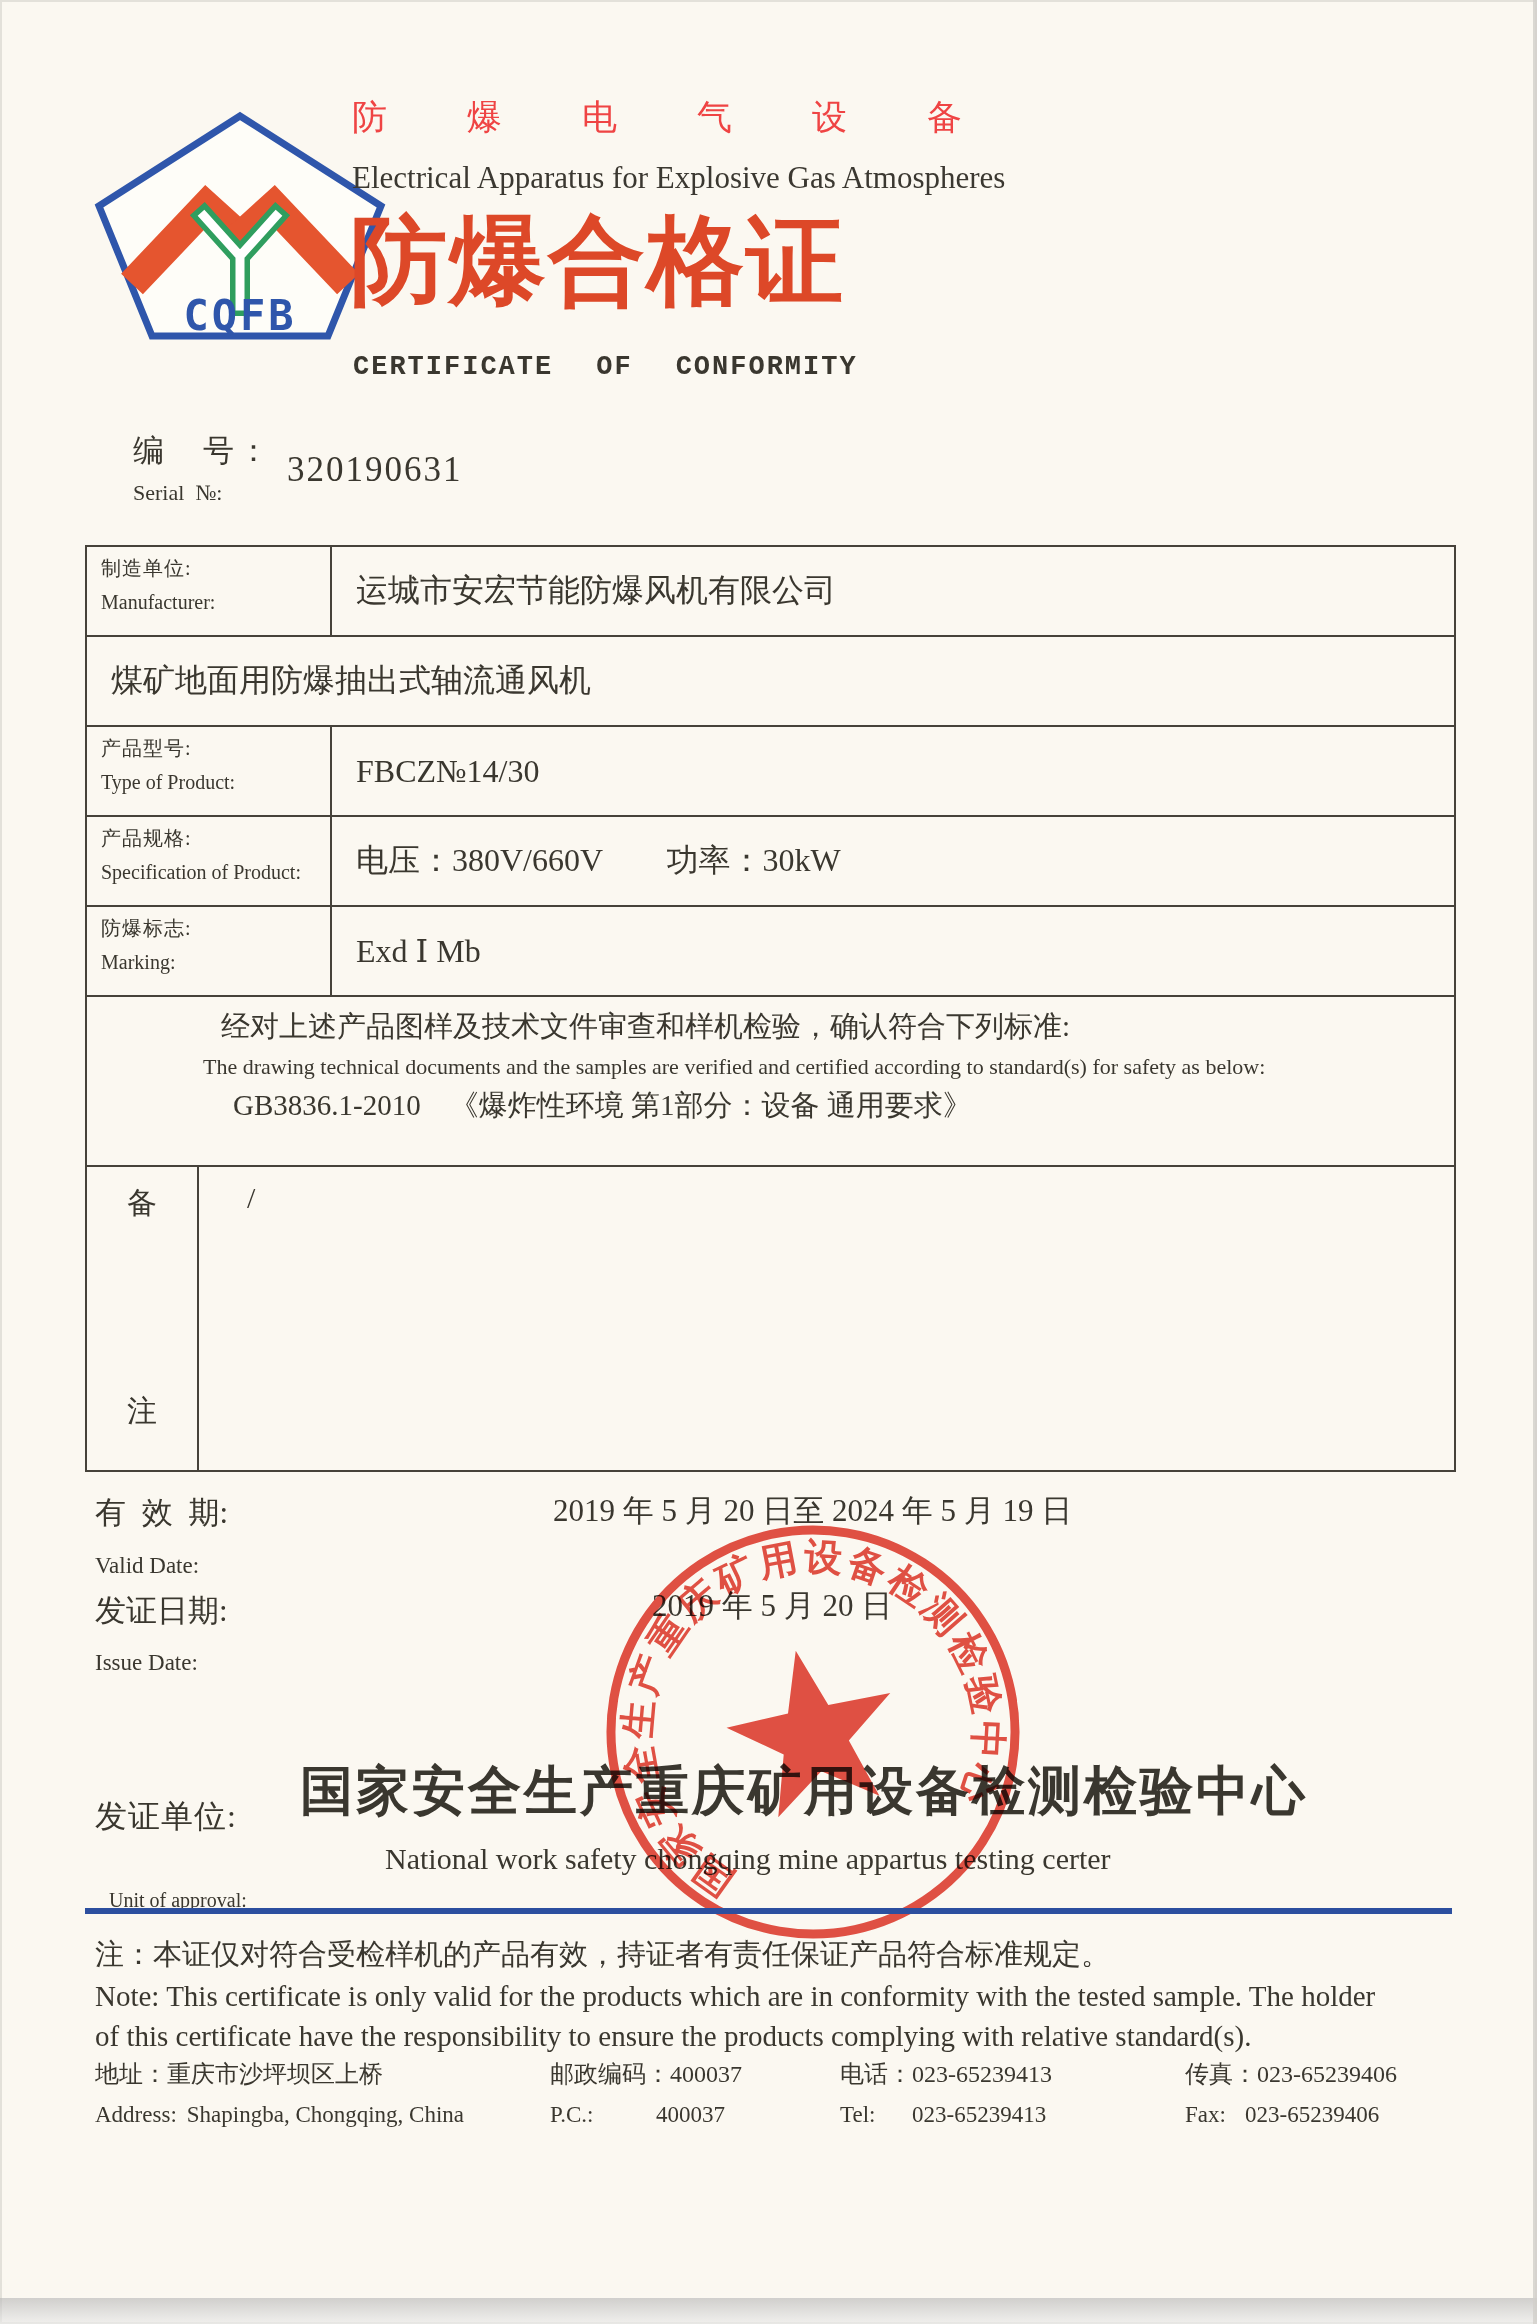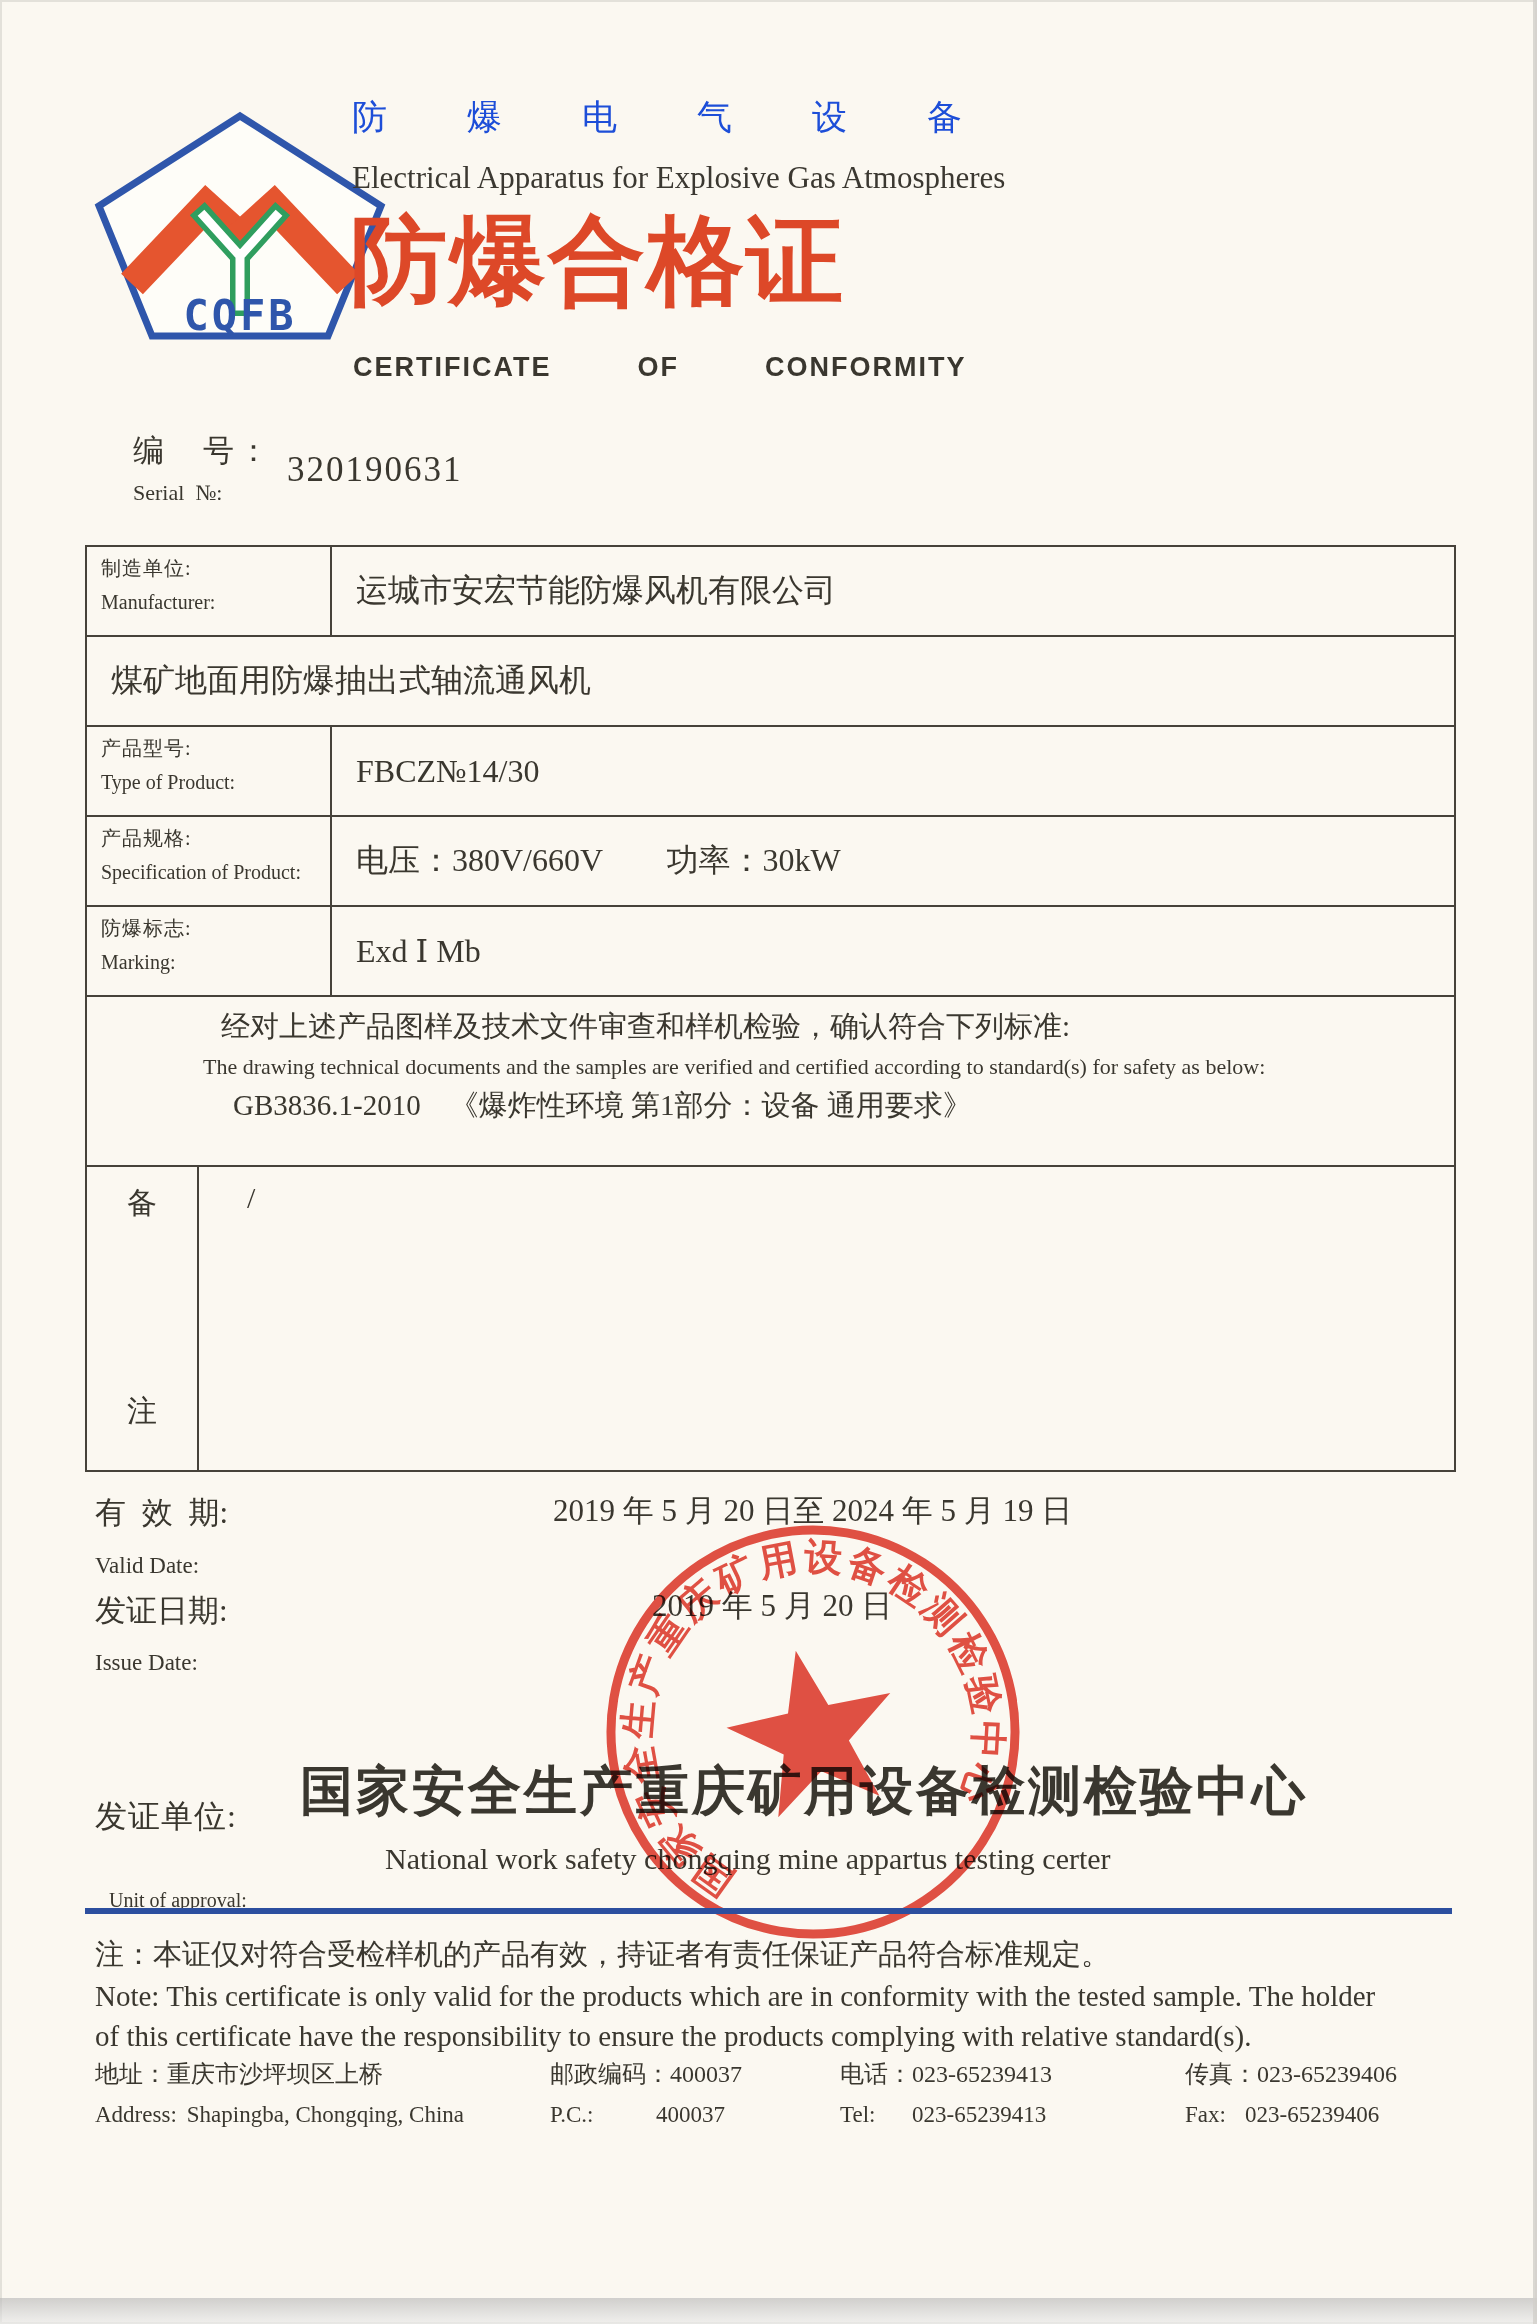--- a/index.html
+++ b/index.html
@@ -11,25 +11,25 @@
     color:#3a372f;
     overflow:hidden;
     box-shadow: inset 0 0 0 2px #e3e1da;
   }
   .abs { position:absolute; }
 
   
   .logo-wrap { left:92px; top:110px; width:296px; height:232px; }
 
   
-  .t1 { left:352px; top:94px; font-size:35px; letter-spacing:80px; white-space:nowrap; color:#1d4ed8; }
+  .t1 { left:352px; top:94px; font-size:35px; letter-spacing:80px; white-space:nowrap; color:#ef4444; }
   .t2 { left:352px; top:160px; font-size:31px; color:#3b3831; white-space:nowrap; }
   .t3 { left:350px; top:206px; font-size:97px; font-weight:700; color:#dd4828; letter-spacing:2px; white-space:nowrap; line-height:1.15; }
-  .t4 { left:353px; top:352px; display:flex; gap:86px;
-        font-family:Liberation Sans, sans-serif; font-weight:bold;
+  .t4 { left:353px; top:352px; display:flex; gap:43px;
+        font-family:Liberation Mono, monospace; font-weight:bold;
         font-size:27px; letter-spacing:2px; color:#3a372f; }
 
   
   .serial { left:133px; top:430px; }
   .s-cn  { font-size:31px; letter-spacing:4px;font-family:Liberation Serif, serif; }
   .s-en  { font-size:22px; margin-top:8px; white-space:pre-wrap; }
   .s-val { position:absolute; left:154px; top:20px; font-size:35px; letter-spacing:2px; }
 
   
   .cert-table { left:85px; top:545px; width:1367px; border:2px solid #46423a; background:transparent; }

